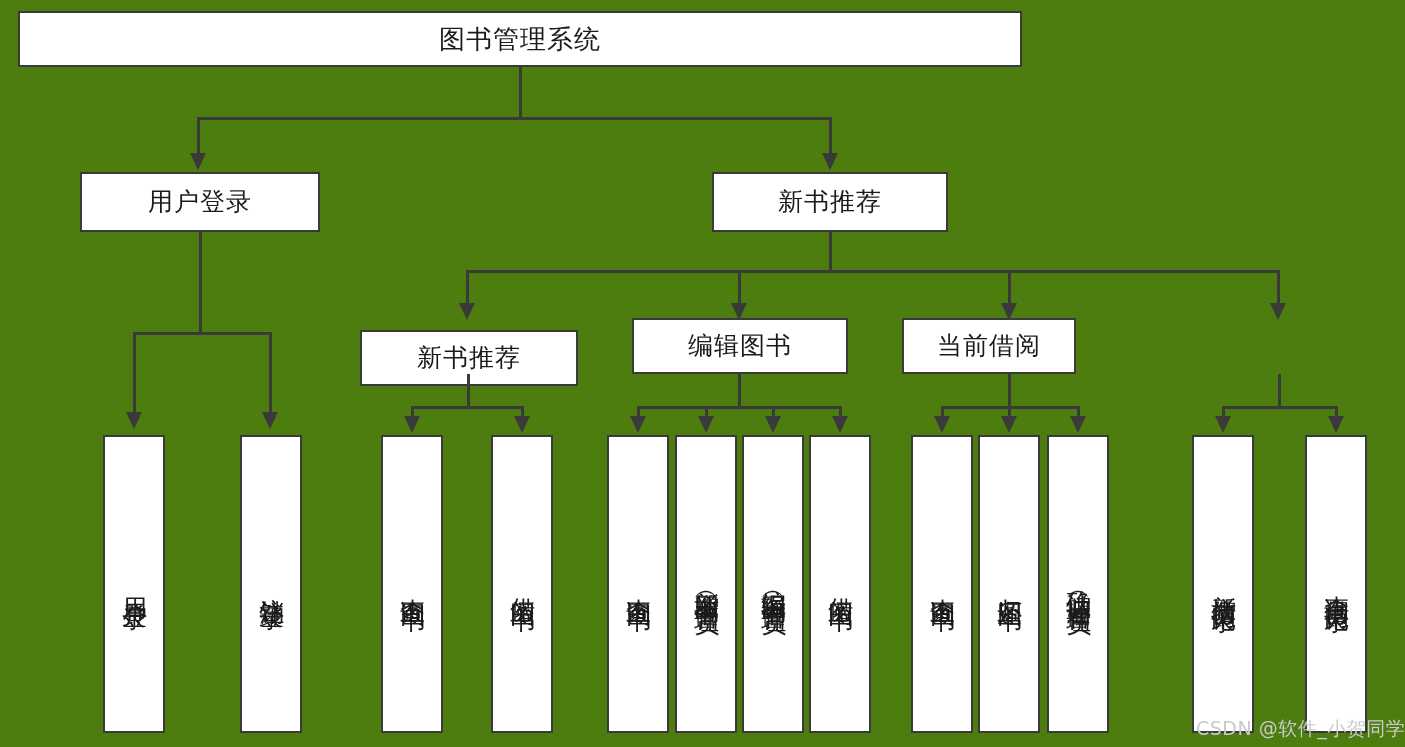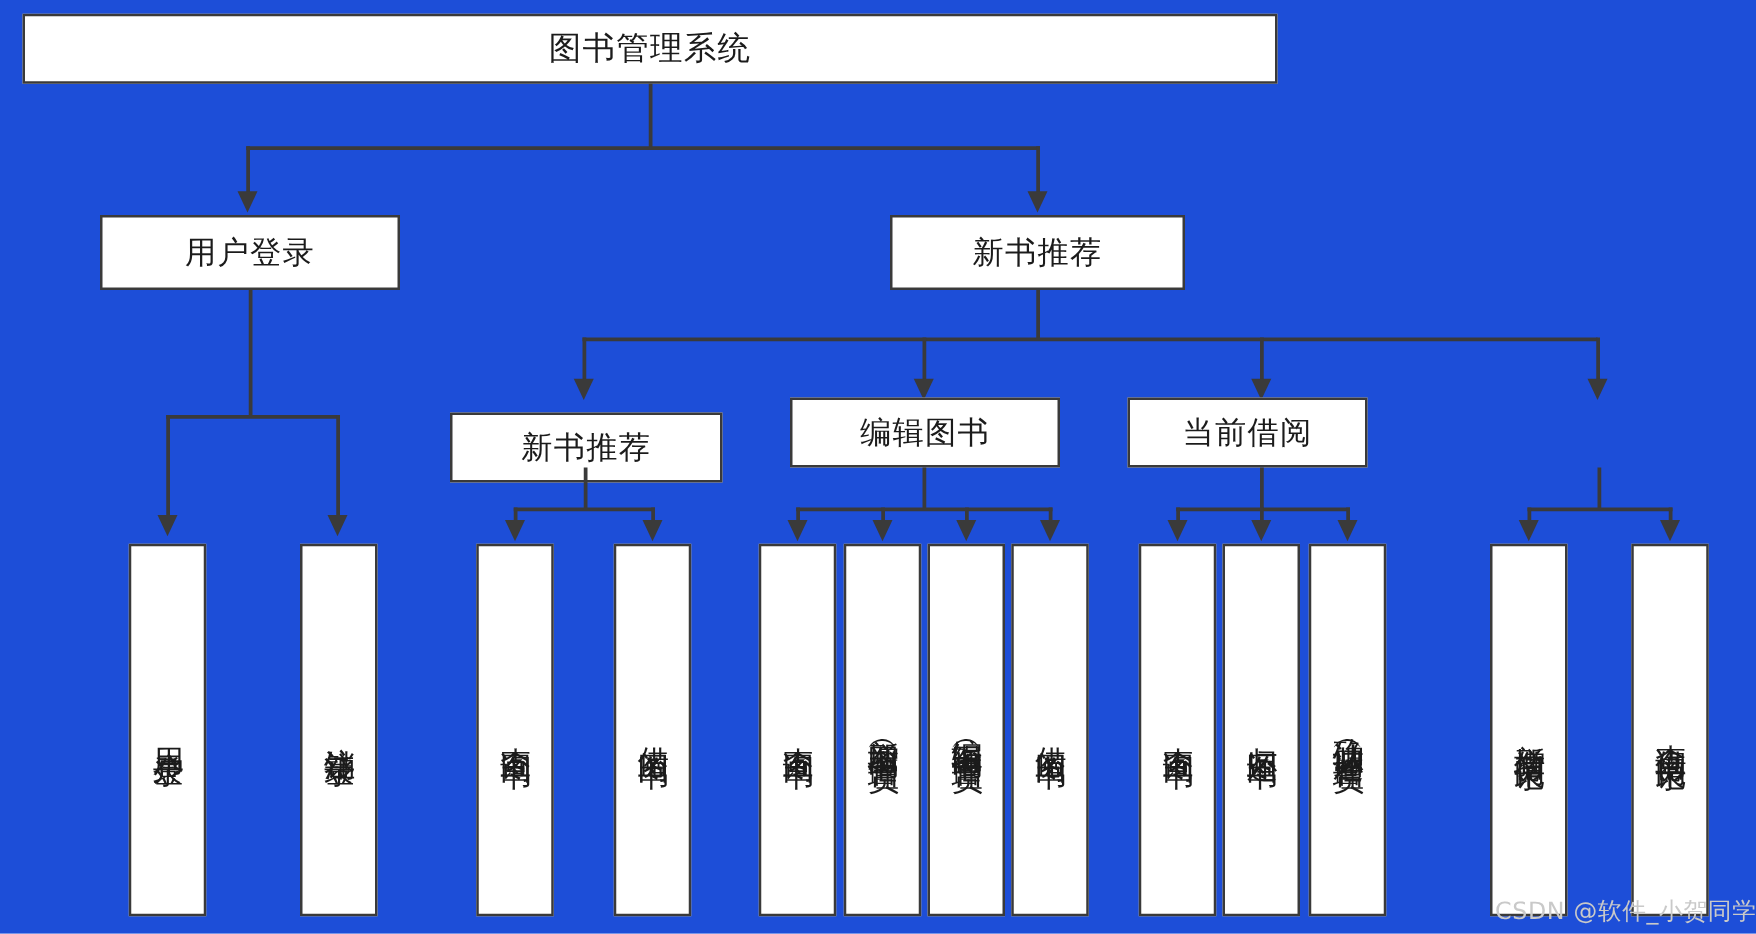--- a/index.html
+++ b/index.html
@@ -5,21 +5,21 @@
 <style>
   html,body{margin:0;padding:0;background:#ffffff;}
   body{
     font-family:"DejaVu Sans","Liberation Sans",sans-serif;
     -webkit-font-smoothing:antialiased;
   }
   #canvas{
     position:relative;
     width:1405px;
     height:747px;
-    background:#1d4ed8;
+    background:#4d7c0f;
     overflow:hidden;
   }
   
   .node{
     position:absolute;
     box-sizing:border-box;
     border:2px solid #3a3a3a;
     background:#ffffff;
     display:flex;
     align-items:center;
@@ -120,21 +120,21 @@
   <div class="arrow" style="left:1001px; top:303px;"></div>
   <div class="ln v" style="left:1277px; top:270px; width:3px; height:35px;"></div>
   <div class="arrow" style="left:1270px; top:303px;"></div>
 
   <div class="node h-node" style="left:360px; top:330px; width:218px; height:56px;">
     <span class="lbl">新书推荐</span>
   </div>
   <div class="node h-node" style="left:632px; top:318px; width:216px; height:56px;">
     <span class="lbl">编辑图书</span>
   </div>
-  <div class="node h-node" style="left:902px; top:318px; width:192px; height:56px;">
+  <div class="node h-node" style="left:902px; top:318px; width:174px; height:56px;">
     <span class="lbl">当前借阅</span>
   </div>
 
   <div class="ln v" style="left:467px; top:374px; width:3px; height:34px;"></div>
   <div class="ln h" style="left:411px; top:406px; width:113px; height:3px;"></div>
   <div class="ln v" style="left:411px; top:406px; width:3px; height:12px;"></div>
   <div class="arrow" style="left:404px; top:416px;"></div>
   <div class="ln v" style="left:521px; top:406px; width:3px; height:12px;"></div>
   <div class="arrow" style="left:514px; top:416px;"></div>
 

